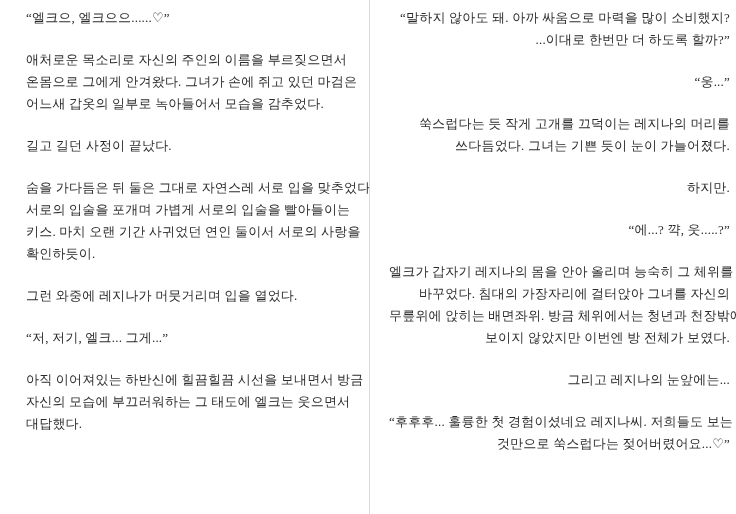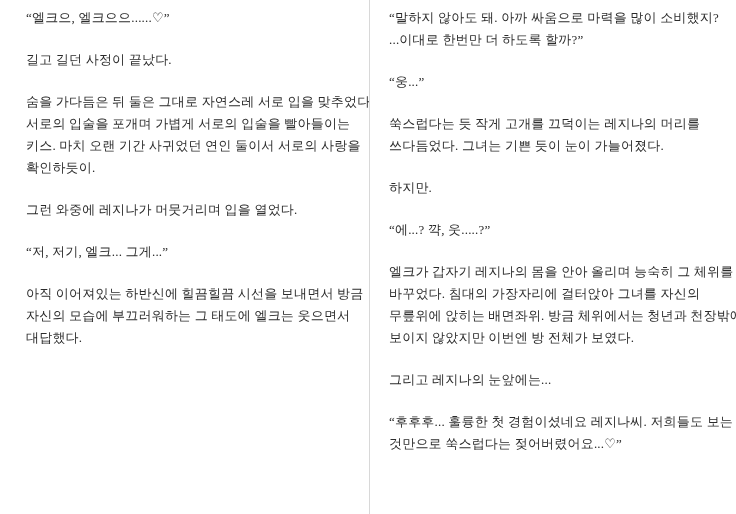--- a/index.html
+++ b/index.html
@@ -25,37 +25,41 @@
     overflow: hidden;
   }
   .page-left {
     width: 369px;
     padding: 7px 10px 0 26px;
   }
   .page-right {
     width: 367px;
     border-left: 1px solid #d8d8d8;
     padding: 7px 6px 0 19px;
+    text-align: right;
   }
   .page p {
     margin: 0 0 20px 0;
     font-size: 13px;
     line-height: 22px;
     color: #2b2b2b;
     letter-spacing: 0.2px;
     white-space: pre;
   }
 </style>
 </head>
 <body>
 
 <div class="reader">
 
   <div class="page page-left">
     <p>“엘크으, 엘크으으......♡”</p>
+    <p>애처로운 목소리로 자신의 주인의 이름을 부르짖으면서
+온몸으로 그에게 안겨왔다. 그녀가 손에 쥐고 있던 마검은
+어느새 갑옷의 일부로 녹아들어서 모습을 감추었다.</p>
     <p>길고 길던 사정이 끝났다.</p>
     <p>숨을 가다듬은 뒤 둘은 그대로 자연스레 서로 입을 맞추었다.
 서로의 입술을 포개며 가볍게 서로의 입술을 빨아들이는
 키스. 마치 오랜 기간 사귀었던 연인 둘이서 서로의 사랑을
 확인하듯이.</p>
     <p>그런 와중에 레지나가 머뭇거리며 입을 열었다.</p>
     <p>“저, 저기, 엘크... 그게...”</p>
     <p>아직 이어져있는 하반신에 힐끔힐끔 시선을 보내면서 방금
 자신의 모습에 부끄러워하는 그 태도에 엘크는 웃으면서
 대답했다.</p>

